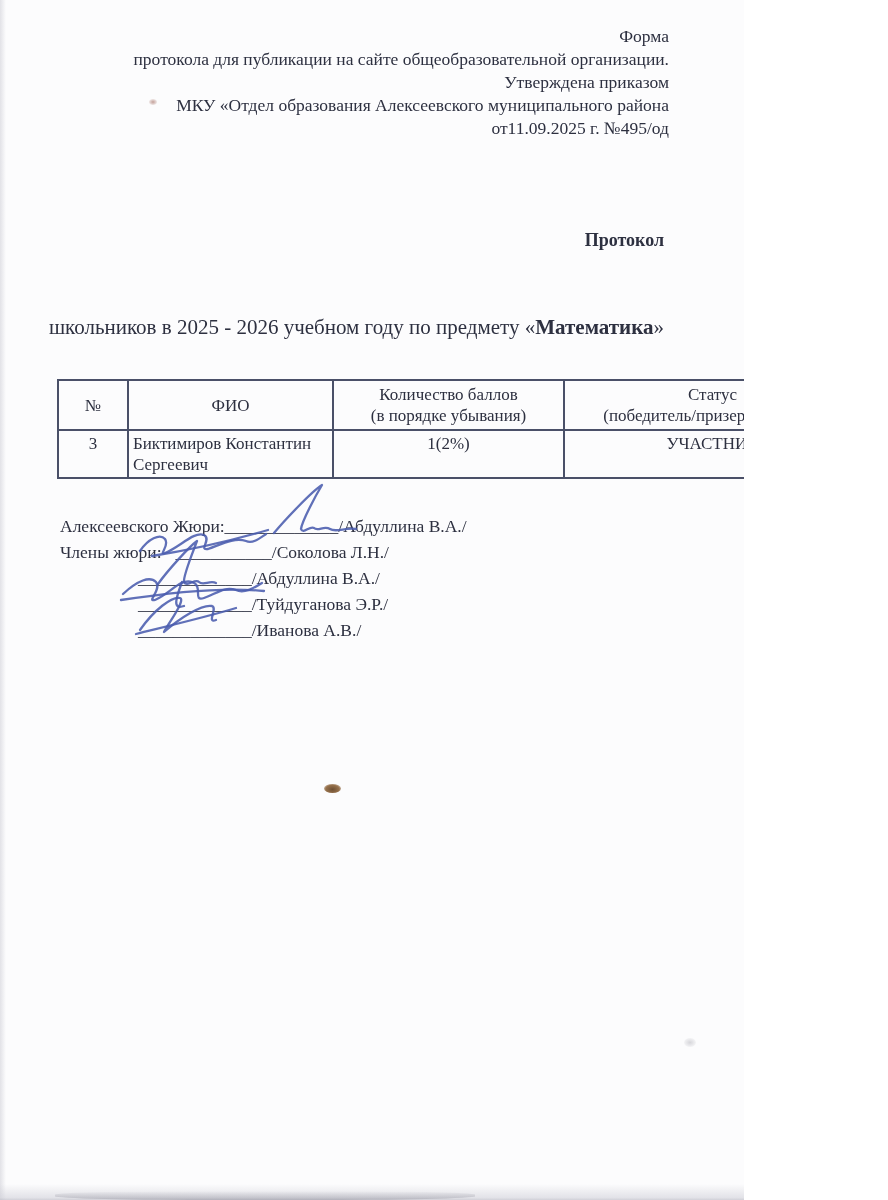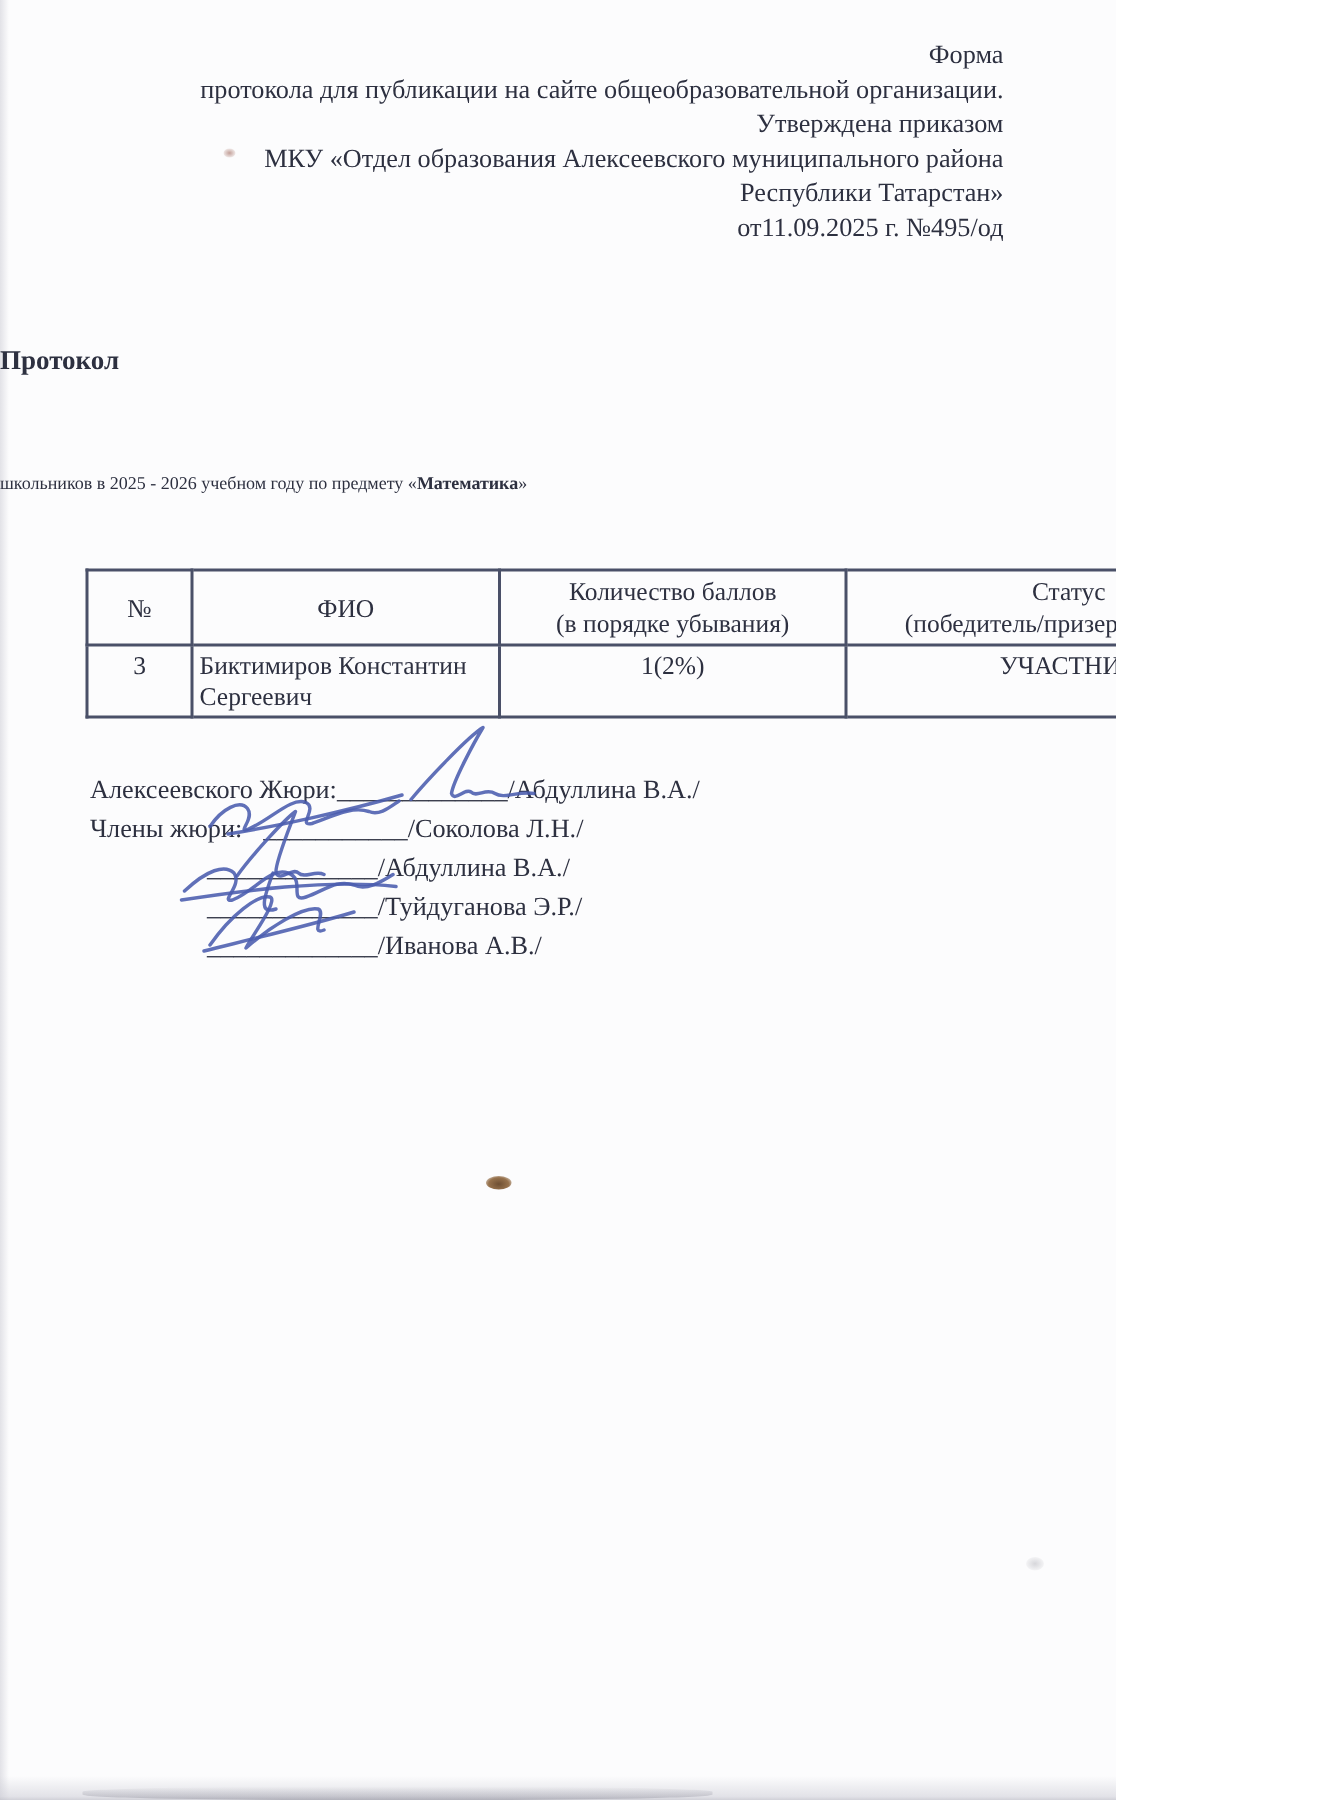--- a/index.html
+++ b/index.html
@@ -40,24 +40,24 @@
     background:radial-gradient(ellipse, rgba(205,205,210,0.8) 0%, rgba(215,215,220,0) 90%);
     border-radius:50%;
   }
   
   .header-block {
     position:absolute; top:25px; right:75px; width:640px;
     text-align:right;
     font-size:17.5px; line-height:23px;
   }
   
-  .title-wrap { position:absolute; left:0; right:100px; text-align:left; }
+  .title-wrap { position:absolute; left:0; right:80px; text-align:right; }
   .doc-title   { top:230px; font-size:18px; font-weight:bold; }
   .subtitle-1  { top:274px; font-size:17.5px; }
-  .subtitle-2  { top:315px; font-size:12px; }
+  .subtitle-2  { top:315px; font-size:21px; }
   .subject-bold { font-weight:bold; }
 
   
   table.results {
     position:absolute; left:57px; top:379px;
     width:763px;
     border-collapse:collapse;
     table-layout:fixed;
     font-size:17px;
   }
@@ -106,21 +106,20 @@
   <div class="edge-left"></div>
   <div class="speck1"></div>
   <div class="speck2"></div>
   <div class="speck3"></div>
 
   <div class="header-block">
     <div>Форма</div>
     <div>протокола для публикации на сайте общеобразовательной организации.</div>
     <div>Утверждена приказом</div>
     <div>МКУ «Отдел образования Алексеевского муниципального района</div>
-    <div>Республики Татарстан»</div>
     <div>от11.09.2025 г. №495/од</div>
   </div>
 
   <div class="title-wrap doc-title" style="position:absolute;">Протокол</div>
   <div class="title-wrap subtitle-2" style="position:absolute;">
     <span>школьников в 2025 - 2026 учебном году по предмету «</span><span class="subject-bold">Математика</span><span>»</span>
   </div>
 
   <table class="results">
     <tbody>

